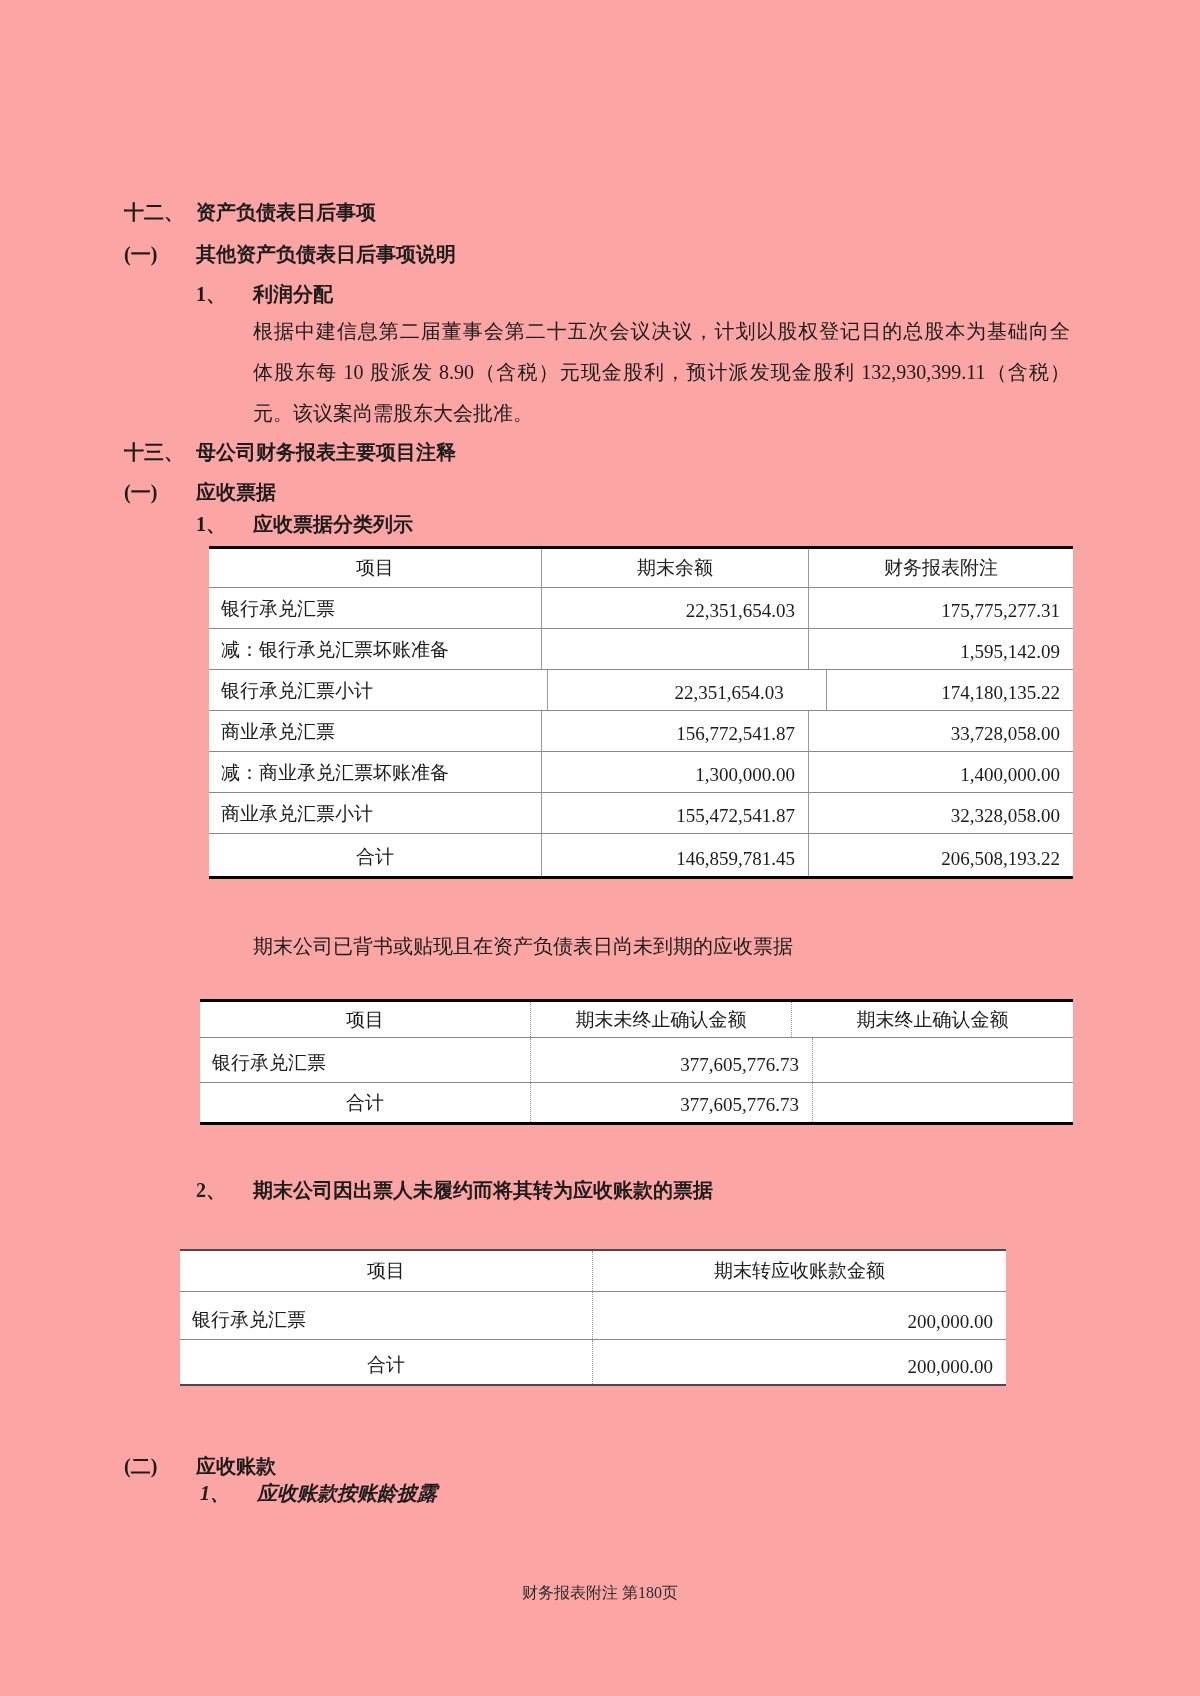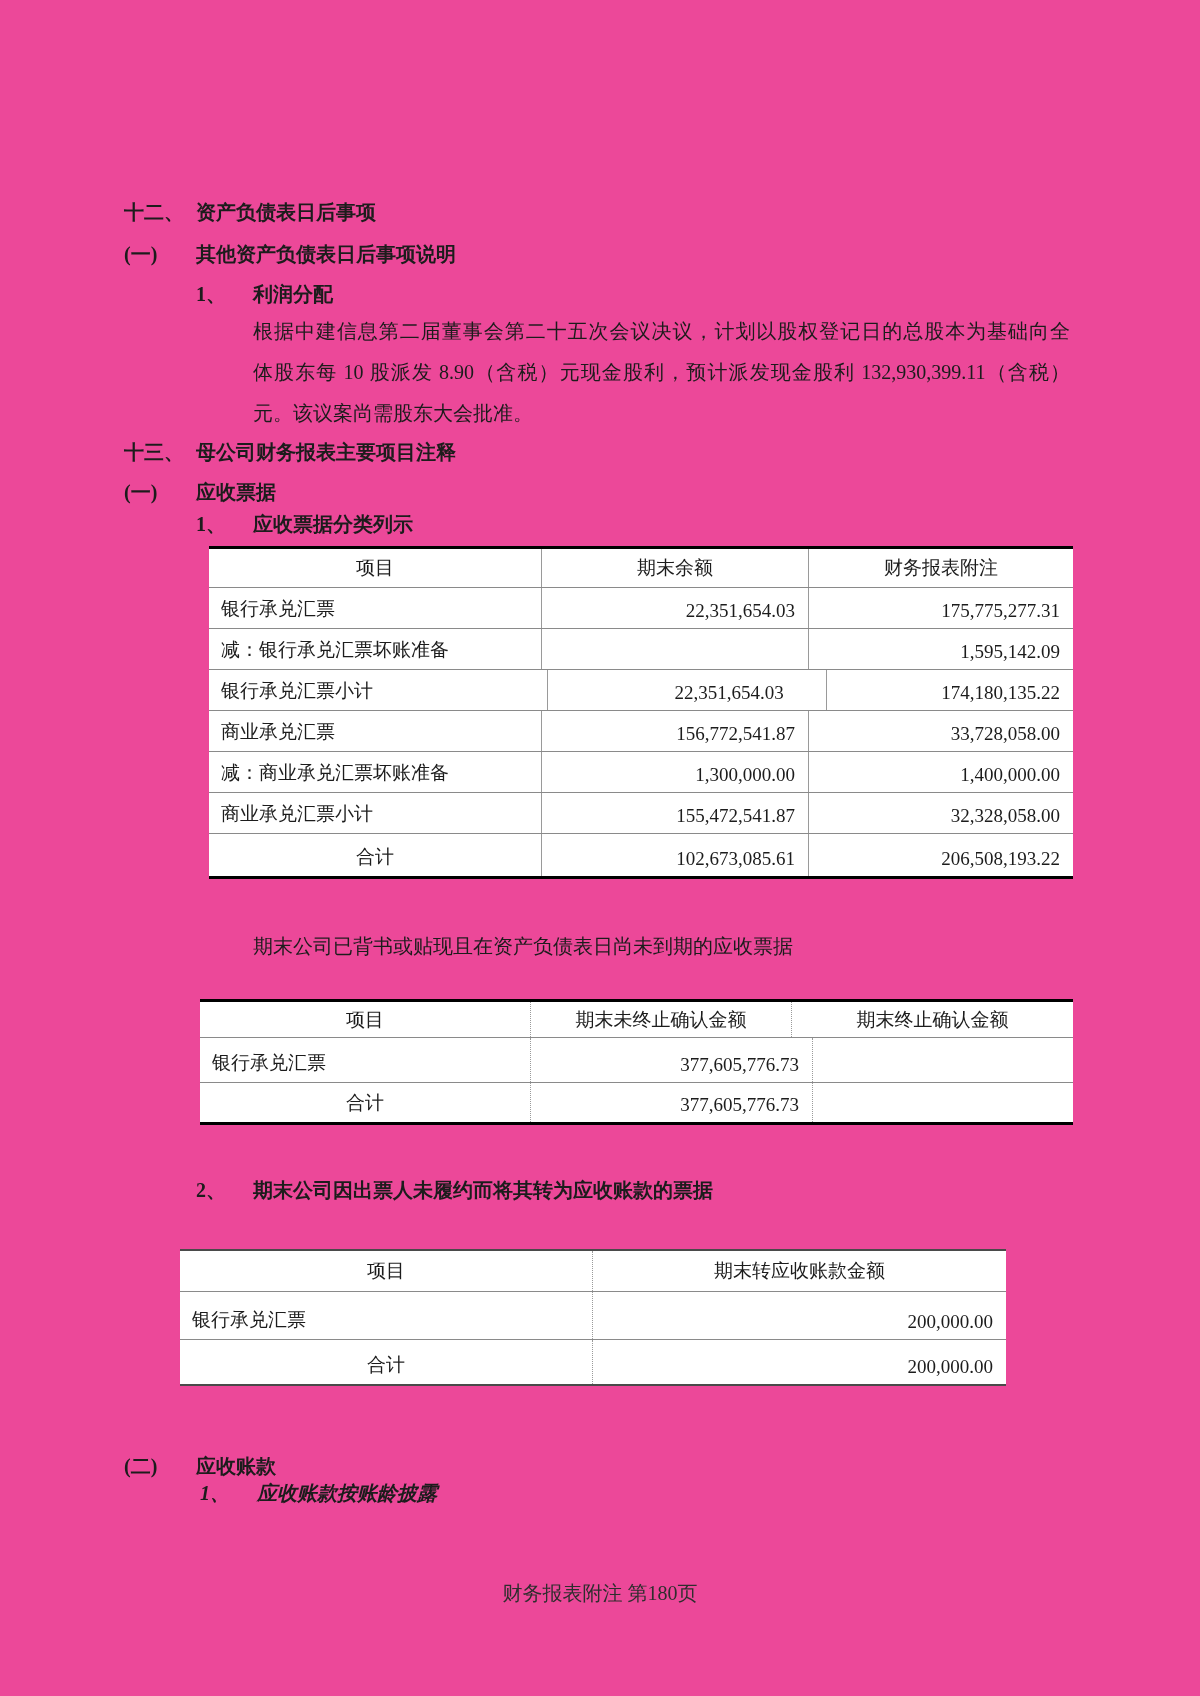--- a/index.html
+++ b/index.html
@@ -1,20 +1,20 @@
 <!DOCTYPE html>
 <html><head>
 <meta charset="utf-8">
 <style>
   html,body{margin:0;padding:0;background:#e8e8e8;}
   #page{
     position:relative;
     width:1200px;height:1696px;
     margin:0 auto;
-    background:#ec4899;
+    background:#fca5a5;
     font-family:"Liberation Serif","DejaVu Serif",serif;
     color:#1c1c1c;
     overflow:hidden;
   }
   .abs{position:absolute;}
   .heading{font-weight:bold;font-size:20px;line-height:28px;white-space:nowrap;}
   .hlabel-1{display:inline-block;width:72px;}
   .hlabel-2{display:inline-block;width:57px;}
   .bodytext{font-size:20px;line-height:41px;}
   .just{text-align:justify;text-align-last:justify;}
@@ -28,21 +28,21 @@
   .tcell{box-sizing:border-box;display:flex;align-items:flex-end;padding-bottom:6px;
          font-size:19px;overflow:hidden;white-space:nowrap;}
   .tcell.head{align-items:center;justify-content:center;padding-bottom:0;font-size:19px;}
   .tcell.lbl{justify-content:flex-start;padding-left:12px;}
   .tcell.num{justify-content:flex-end;padding-right:13px;
              font-variant-numeric:tabular-nums;}
   .tcell.ctr{justify-content:center;padding-left:0;}
   .vline-l{border-left:1px solid #9a9a9a;}
   .vline-l-dot{border-left:1px dotted #9a9a9a;}
 
-  .footer{font-size:20px;color:#2e2e2e;text-align:center;line-height:24px;}
+  .footer{font-size:16px;color:#2e2e2e;text-align:center;line-height:24px;}
 </style>
 </head>
 <body>
 
 <div id="page">
 
   <div class="abs heading" style="left:124px;top:198px;"><span class="hlabel-1">十二、</span><span>资产负债表日后事项</span></div>
 
   <div class="abs heading" style="left:124px;top:240px;"><span class="hlabel-1">(一)</span><span>其他资产负债表日后事项说明</span></div>
 
@@ -91,21 +91,21 @@
       <div class="tcell num vline-l" style="width:267px;">1,300,000.00</div>
       <div class="tcell num vline-l" style="width:265px;">1,400,000.00</div>
     </div>
     <div class="trow sep" style="height:41px;">
       <div class="tcell lbl" style="width:332px;">商业承兑汇票小计</div>
       <div class="tcell num vline-l" style="width:267px;">155,472,541.87</div>
       <div class="tcell num vline-l" style="width:265px;">32,328,058.00</div>
     </div>
     <div class="trow" style="height:42px;">
       <div class="tcell ctr" style="width:332px;">合计</div>
-      <div class="tcell num vline-l" style="width:267px;">102,673,085.61</div>
+      <div class="tcell num vline-l" style="width:267px;">146,859,781.45</div>
       <div class="tcell num vline-l" style="width:265px;">206,508,193.22</div>
     </div>
   </div>
 
   <div class="abs note-line" style="left:253px;top:932px;">期末公司已背书或贴现且在资产负债表日尚未到期的应收票据</div>
 
   <div class="fintable t-black" style="left:200px;top:999px;width:873px;">
     <div class="trow sep" style="height:36px;">
       <div class="tcell head" style="width:330px;">项目</div>
       <div class="tcell head vline-l-dot" style="width:261px;">期末未终止确认金额</div>

